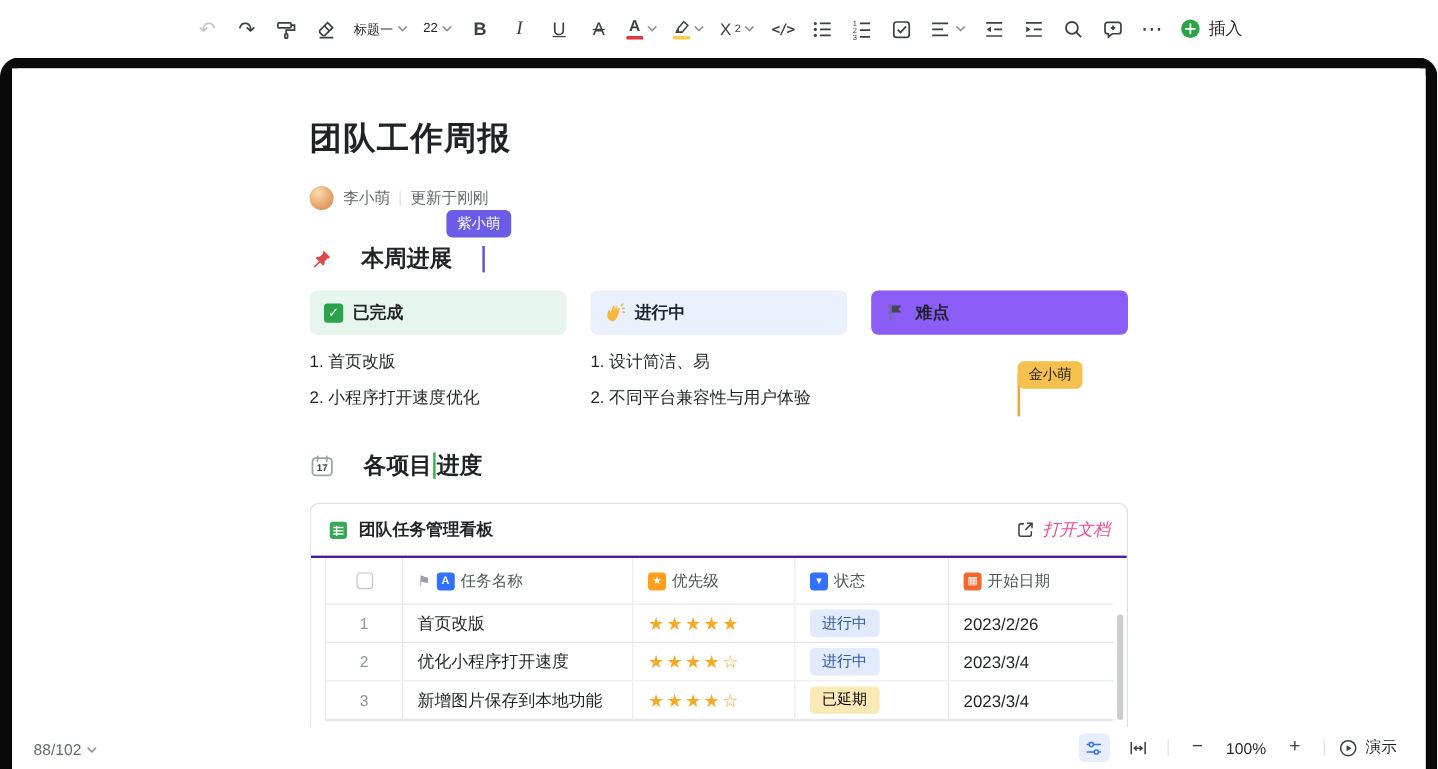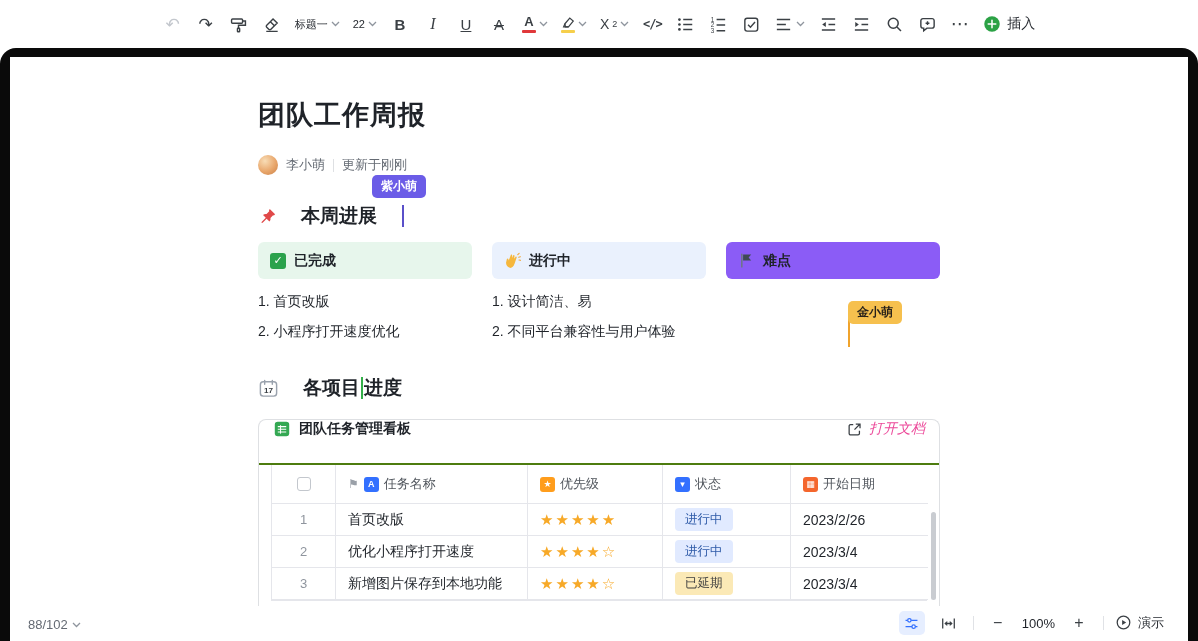--- a/index.html
+++ b/index.html
@@ -33,21 +33,21 @@
   .content{position:relative;width:100%;height:100%;overflow:hidden;background:#fff;}
 
   
   .doc-title{position:absolute;left:248px;top:40px;font-size:27px;font-weight:700;letter-spacing:1px;}
   .doc-meta{position:absolute;left:248px;top:98px;display:flex;align-items:center;gap:8px;
             font-size:13px;color:#646a73;}
   .avatar{width:20px;height:20px;border-radius:50%;
           background:radial-gradient(circle at 35% 30%,#f8ddb6,#e8a66b 55%,#c97f46);}
   .meta-div{width:1px;height:13px;background:#dee0e3;}
 
-  .collab-badge{position:absolute;color:#fff;font-size:12px;padding:3px 9px;border-radius:5px;z-index:5;font-weight:bold;}
+  .collab-badge{position:absolute;color:#fff;font-size:12px;padding:3px 9px;border-radius:5px;z-index:5;}
   .badge-purple{left:362px;top:118px;background:#6b5ce7;}
   .badge-amber{left:838px;top:232px;background:#f6c04e;color:#29221a;margin-top:12px;}
   .caret{display:inline-block;width:2px;background:#23252b;}
   .caret-amber{position:absolute;left:838px;top:254px;width:2px;height:36px;background:#f0a32c;z-index:4;}
 
   .h2{position:absolute;left:248px;display:flex;align-items:center;gap:24px;
       font-size:19px;font-weight:700;}
   .h2-1{top:146px;}
   .h2-2{top:318px;}
   .caret-dark{height:22px;background:#5a50c9;margin-left:1px;}
@@ -62,22 +62,22 @@
   .ck{width:16px;height:16px;background:#2ba24c;border-radius:3px;color:#fff;font-size:11px;
       display:flex;align-items:center;justify-content:center;font-weight:700;flex:0 0 auto;}
 
   .lists{position:absolute;left:248px;top:230px;display:flex;gap:20px;font-size:14px;}
   .listcol{width:214px;}
   .li{height:30px;display:flex;align-items:center;white-space:nowrap;}
 
   
   .board{position:absolute;left:248px;top:362px;width:682px;height:187px;background:#fff;
          border:1px solid #dee0e3;border-bottom:none;border-radius:8px 8px 0 0;overflow:hidden;}
-  .board-header{height:45px;display:flex;align-items:flex-start;padding:0 14px;gap:8px;
-                border-bottom:2px solid #4d7c0f;}
+  .board-header{height:45px;display:flex;align-items:center;padding:0 14px;gap:8px;
+                border-bottom:2px solid #4c1d95;}
   .board-title{font-size:14px;font-weight:600;flex:1;}
   .open-doc{display:flex;align-items:center;gap:6px;font-size:14px;color:#ec4899;cursor:pointer;font-style:italic;}
 
   .tbl{display:grid;grid-template-columns:64px 192px 135px 128px 137px;
        margin:0 12px;border:1px solid #e5e6eb;border-top:none;font-size:14px;}
   .cell{border-right:1px solid #e5e6eb;border-bottom:1px solid #e5e6eb;display:flex;
         align-items:center;padding:0 12px;background:#fff;}
   .cell:nth-child(5n){border-right:none;}
   .th{height:39px;color:#51565d;font-size:13px;gap:5px;}
   .td{height:32px;}
@@ -86,33 +86,33 @@
   .rownum{color:#8f959e;font-size:13px;}
   .ficon{width:15px;height:15px;border-radius:3px;color:#fff;font-size:9px;font-weight:700;
          display:flex;align-items:center;justify-content:center;flex:0 0 auto;}
   .fi-blue{background:#3370ff;}
   .fi-amber{background:#ff9d1c;}
   .fi-orange{background:#f4662d;}
   .hflag{color:#9aa0a8;font-size:12px;}
   .stars{color:#f7a928;font-size:15px;letter-spacing:2px;white-space:nowrap;}
   .pill{font-size:12.5px;padding:3px 10px;border-radius:4px;line-height:1.3;}
   .pill-blue{background:#e1eaff;color:#2e5aa8;}
-  .pill-yellow{background:#fbe9b6;color:#404040;}
+  .pill-yellow{background:#fbe9b6;color:#000000;}
   .tbl-scrollbar{position:absolute;left:921px;top:455px;width:5px;height:88px;background:#c9ccd1;border-radius:3px;}
 
   
   .status-left{position:absolute;left:18px;bottom:9px;display:flex;align-items:center;gap:4px;
                color:#646a73;font-size:13px;cursor:pointer;}
   .status-right{position:absolute;right:24px;bottom:6px;display:flex;align-items:center;gap:11px;
                 color:#3b4045;font-size:13px;}
   .sicon{width:26px;height:24px;display:flex;align-items:center;justify-content:center;border-radius:5px;cursor:pointer;}
   .sicon-active{background:#e6eeff;}
   .sdiv{width:1px;height:14px;background:#e0e2e6;}
   .zoomtxt{color:#1f2329;}
-  .present{display:flex;align-items:flex-start;gap:6px;color:#1f2329;cursor:pointer;}
+  .present{display:flex;align-items:flex-end;gap:6px;color:#1f2329;cursor:pointer;}
 </style>
 </head>
 <body>
 
 <div class="app">
 
   <div class="toolbar">
     <div class="tbi disabled glyph">↶</div>
     <div class="tbi glyph">↷</div>
     <div class="tbi">

